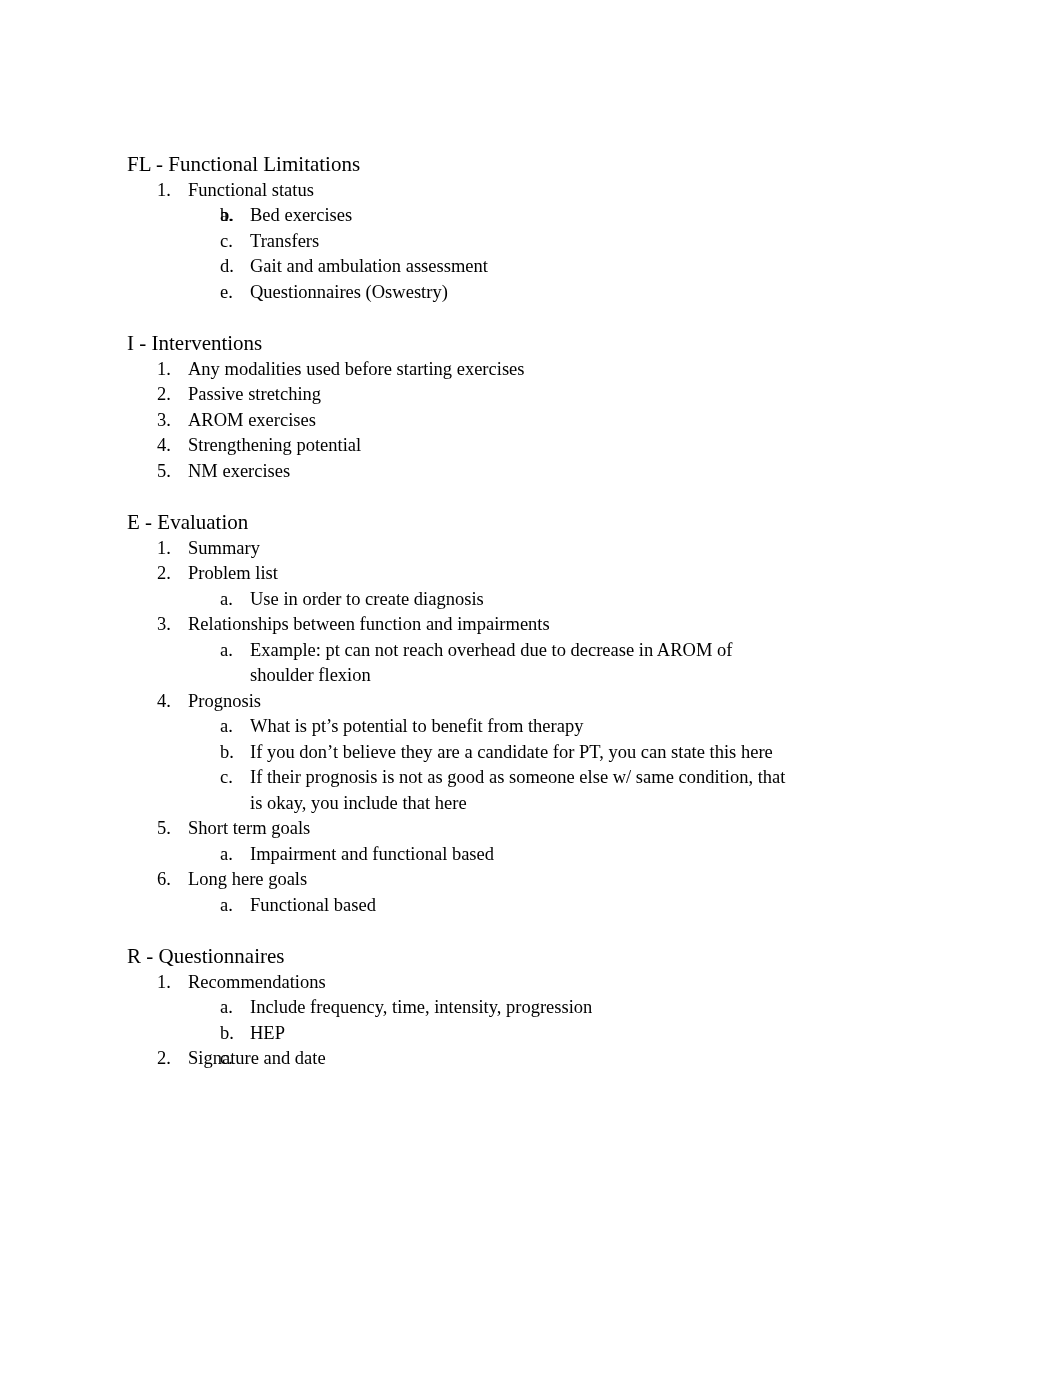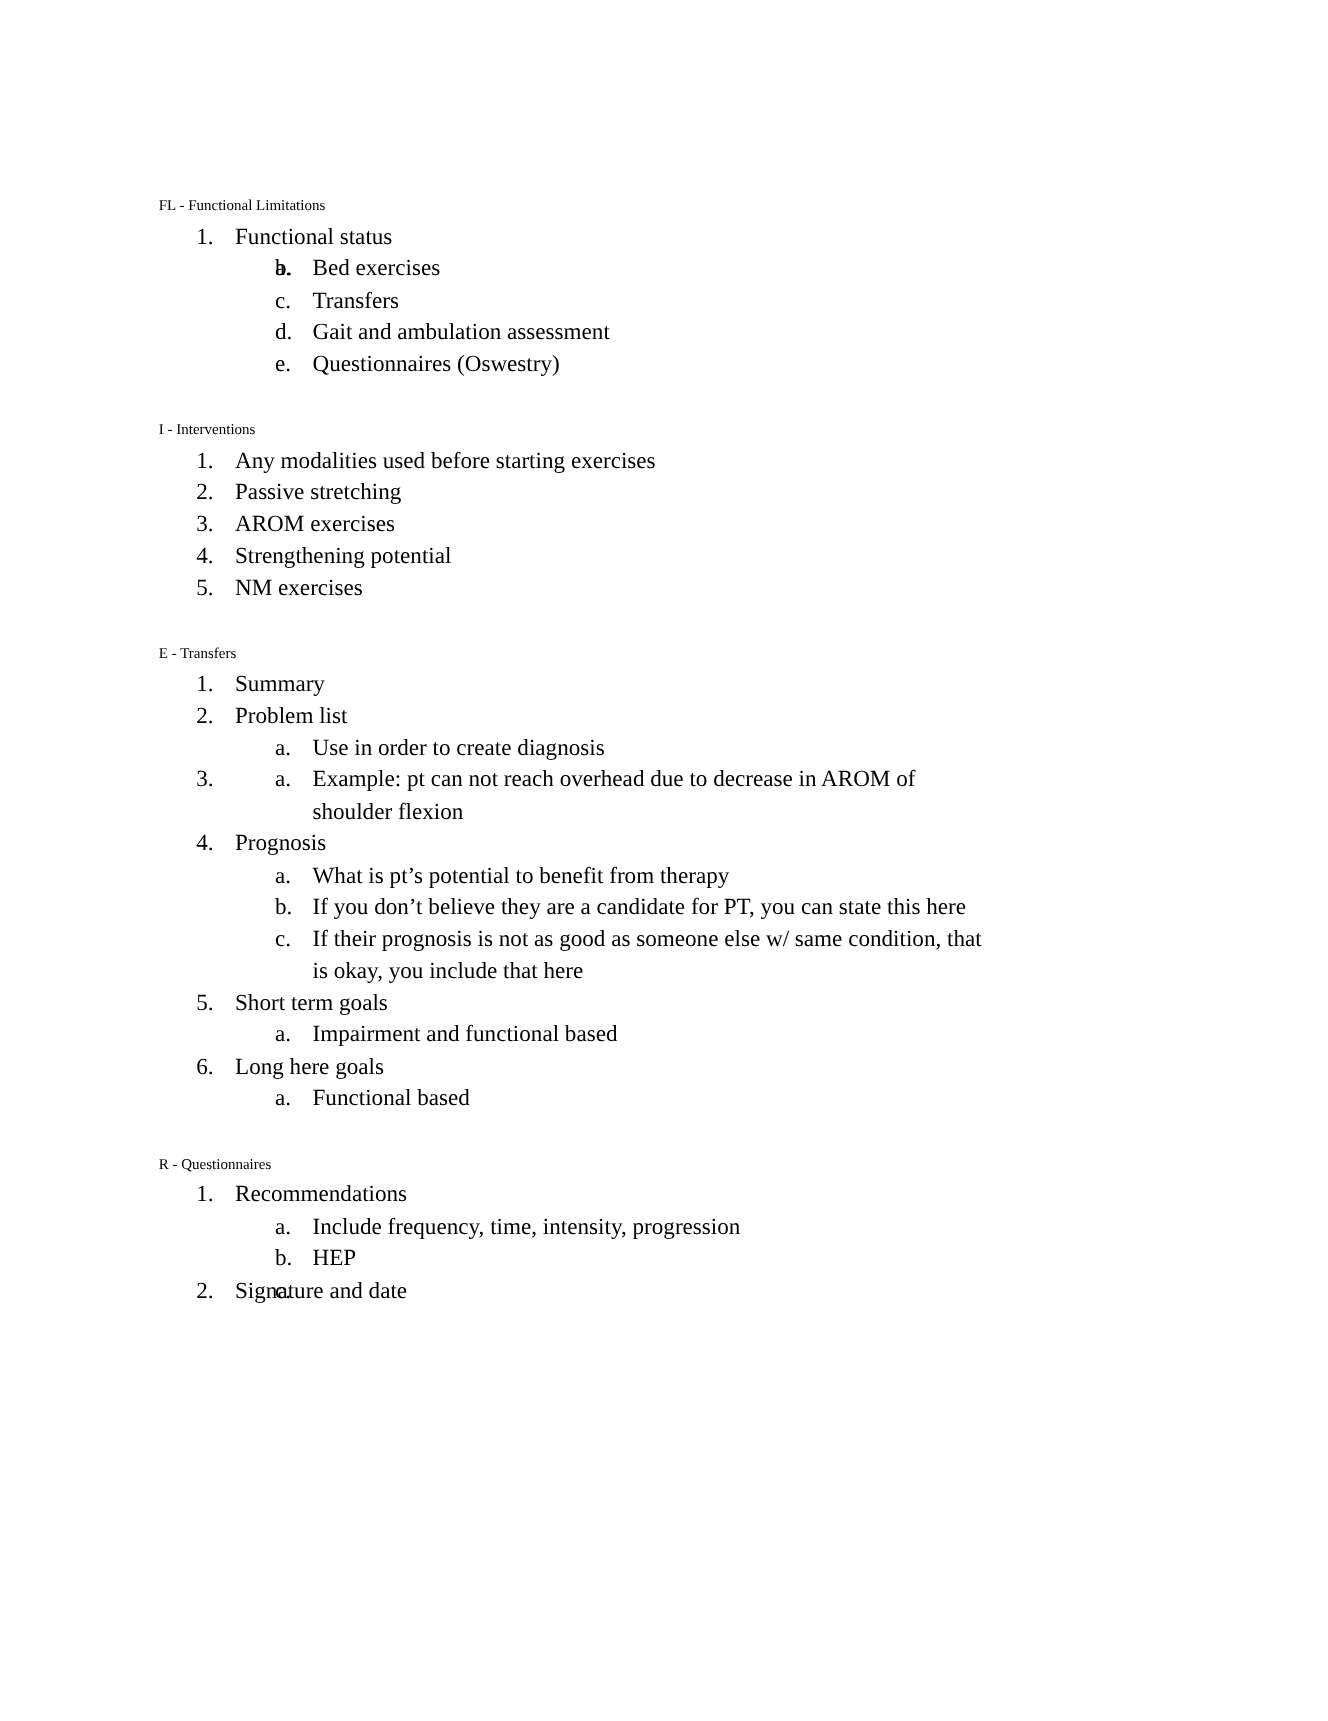--- a/index.html
+++ b/index.html
@@ -27,21 +27,21 @@
     width: 672px;
     margin-left: 127px;
   }
   .section {
     margin-bottom: 26px;
   }
   .section:last-child {
     margin-bottom: 0;
   }
   .heading {
-    font-size: 12px;
+    font-size: 21px;
     line-height: 25.5px;
     margin: 0 0 0 0;
     white-space: pre;
   }
   ol.lvl1 {
     list-style: none;
     margin: 0;
     padding: 0;
   }
   ol.lvl1 > li.item1 {
@@ -141,38 +141,39 @@
             <span class="marker">4.</span>
             <span class="txt">Strengthening potential</span>
           </li>
           <li class="item1">
             <span class="marker">5.</span>
             <span class="txt">NM exercises</span>
           </li>
         </ol>
       </div>
       <div class="section">
-        <div class="heading">E - Transfers</div>
+        <div class="heading">E - Evaluation</div>
         <ol class="lvl1">
           <li class="item1">
             <span class="marker">1.</span>
             <span class="txt">Summary</span>
           </li>
           <li class="item1">
             <span class="marker">2.</span>
             <span class="txt">Problem list</span>
             <ol class="lvl2">
               <li class="item2">
                 <span class="marker">a.</span>
                 <span class="txt">Use in order to create diagnosis</span>
               </li>
             </ol>
           </li>
           <li class="item1">
             <span class="marker">3.</span>
+            <span class="txt">Relationships between function and impairments</span>
             <ol class="lvl2">
               <li class="item2">
                 <span class="marker">a.</span>
                 <span class="txt">Example: pt can not reach overhead due to decrease in AROM of shoulder flexion</span>
               </li>
             </ol>
           </li>
           <li class="item1">
             <span class="marker">4.</span>
             <span class="txt">Prognosis</span>

